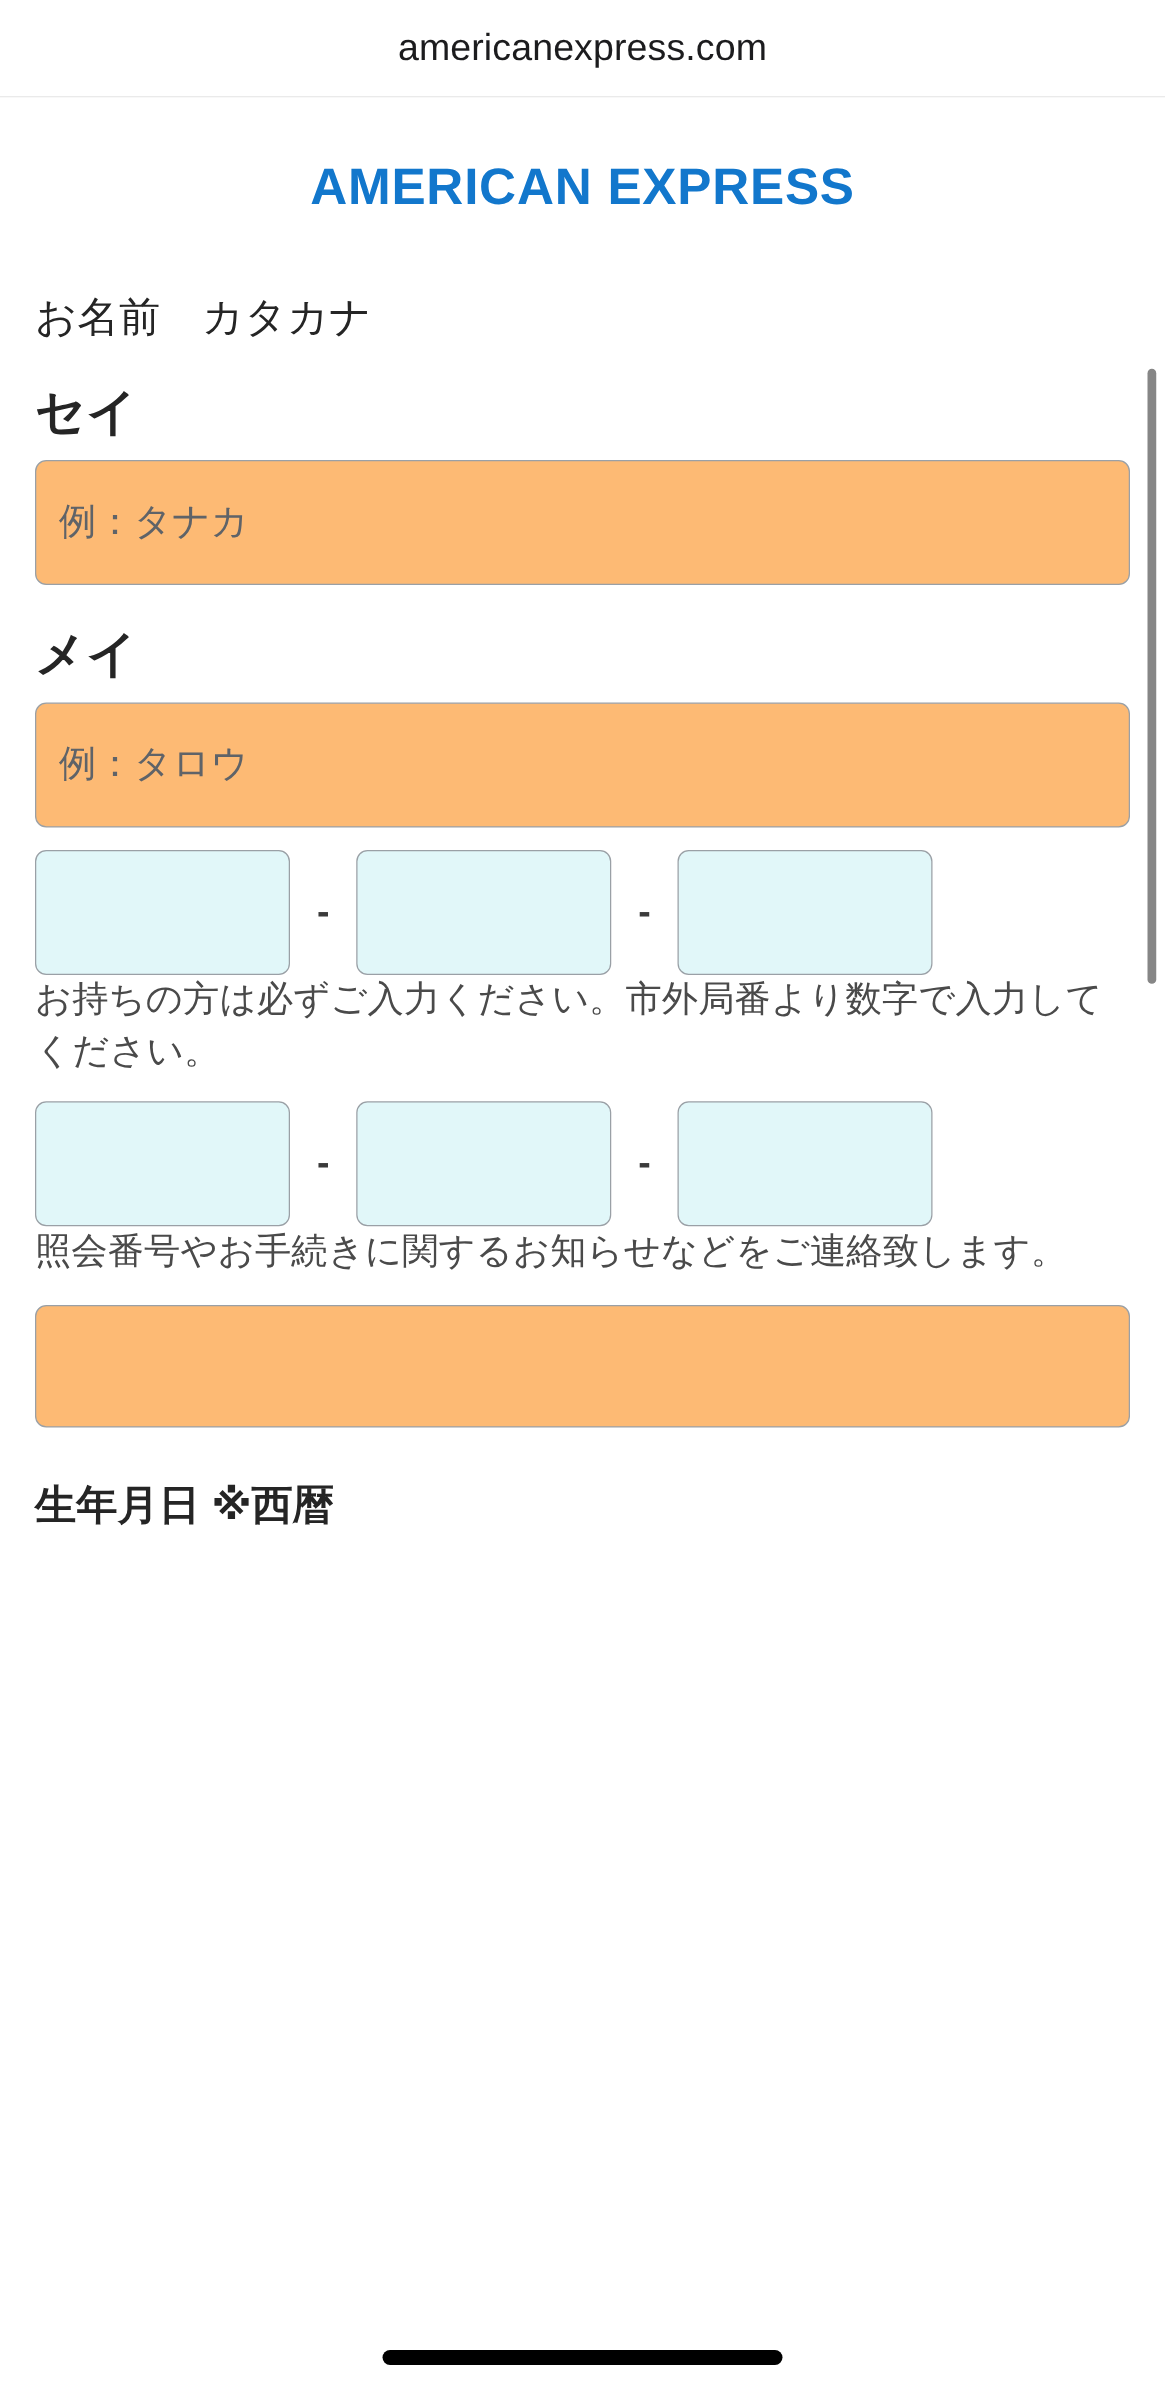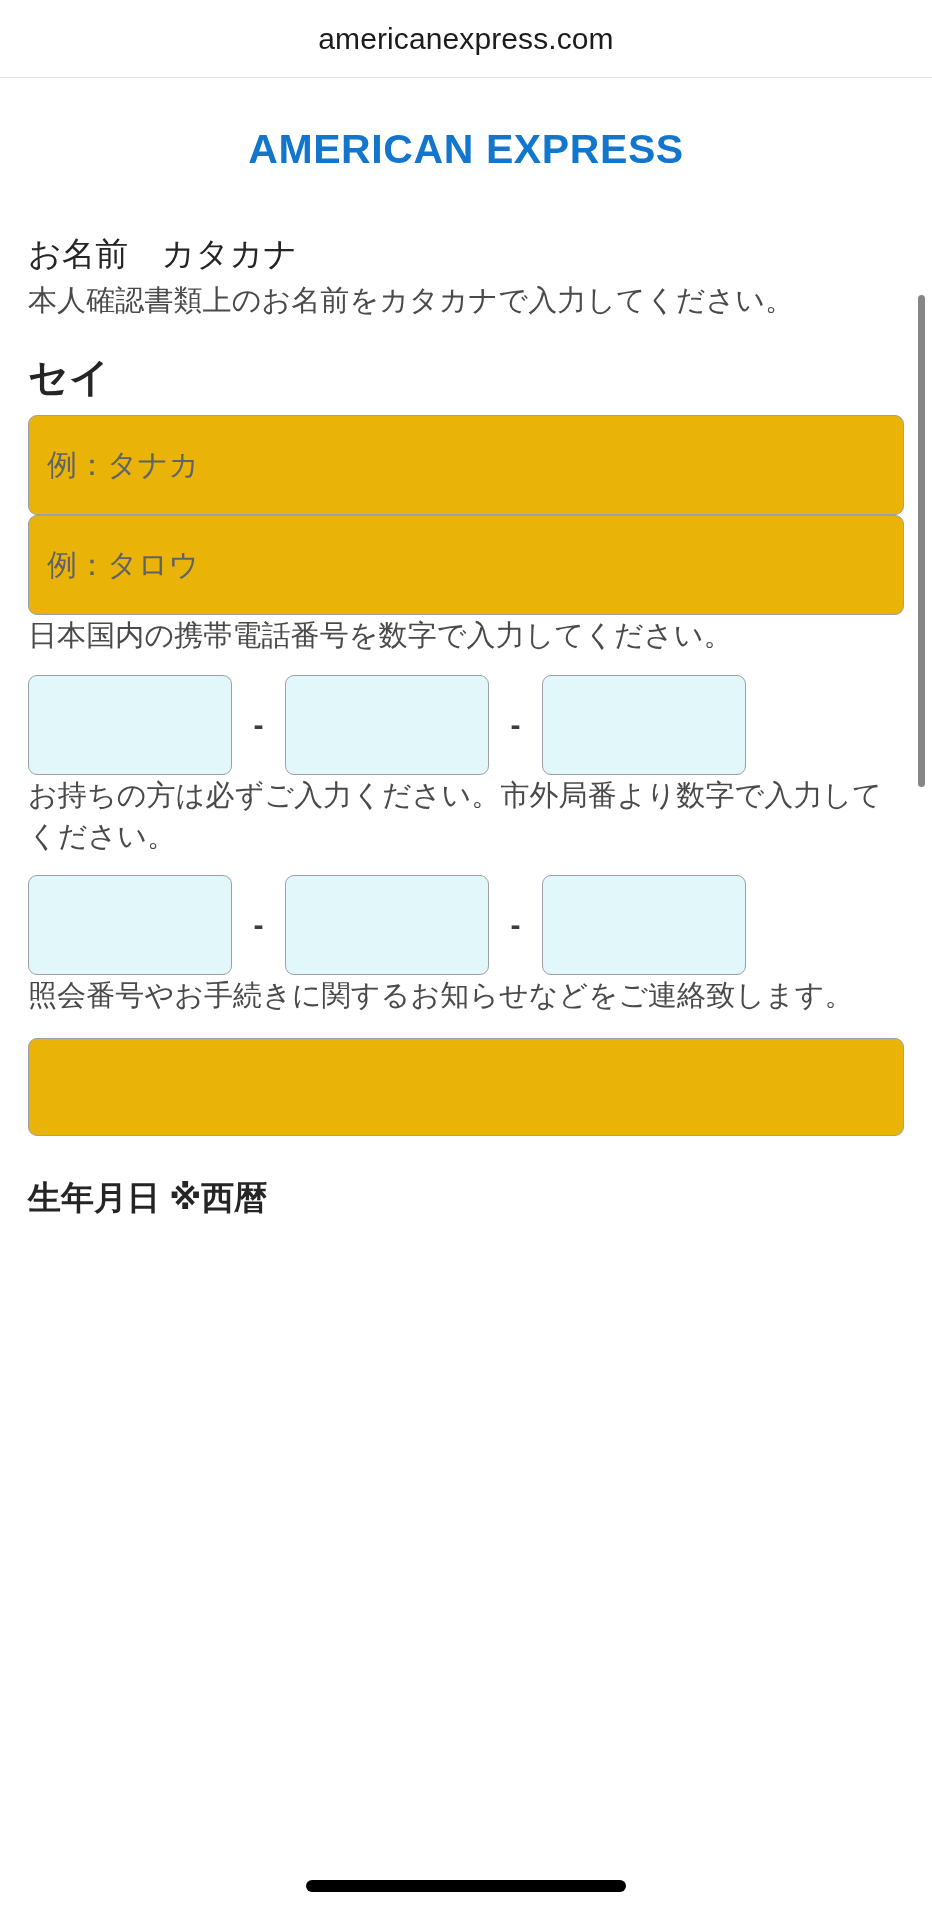--- a/index.html
+++ b/index.html
@@ -88,21 +88,21 @@
     color: #4a4a4a;
     line-height: 1.42;
     letter-spacing: 0.1px;
     margin-bottom: 2px;
   }
 
   .text-input {
     display: block;
     width: 100%;
     height: 100px;
-    background: #eab308;
+    background: #fdba74;
     border: 1px solid #9aa0a6;
     border-radius: 9px;
     font-size: 30px;
     color: #2b2b2b;
     padding: 0 18px;
     font-family: Liberation Sans, sans-serif;
     outline: none;
   }
   .text-input::placeholder { color: #5f6368; opacity: 1; }
 
@@ -188,28 +188,27 @@
 
   <div class="content">
 
     <div class="logo-wrap">
       <span class="amex-logo">AMERICAN EXPRESS</span>
     </div>
 
     <div class="form-block">
 
       <h2 class="field-heading">お名前　カタカナ</h2>
-      <p class="field-desc">本人確認書類上のお名前をカタカナで入力してください。</p>
 
       <h3 class="sub-label">セイ</h3>
       <input class="text-input" type="text" placeholder="例：タナカ" style="">
 
+      <h3 class="sub-label">メイ</h3>
       <input class="text-input" type="text" placeholder="例：タロウ" style="">
 
-      <p class="field-desc">日本国内の携帯電話番号を数字で入力してください。</p>
       <div class="tel-row">
         <input class="tel-input" type="tel" placeholder="" style="">
         <span class="tel-dash">-</span>
         <input class="tel-input" type="tel" placeholder="" style="">
         <span class="tel-dash">-</span>
         <input class="tel-input" type="tel" placeholder="" style="">
       </div>
 
       <p class="field-desc">お持ちの方は必ずご入力ください。市外局番より数字で入力してください。</p>
       <div class="tel-row">

